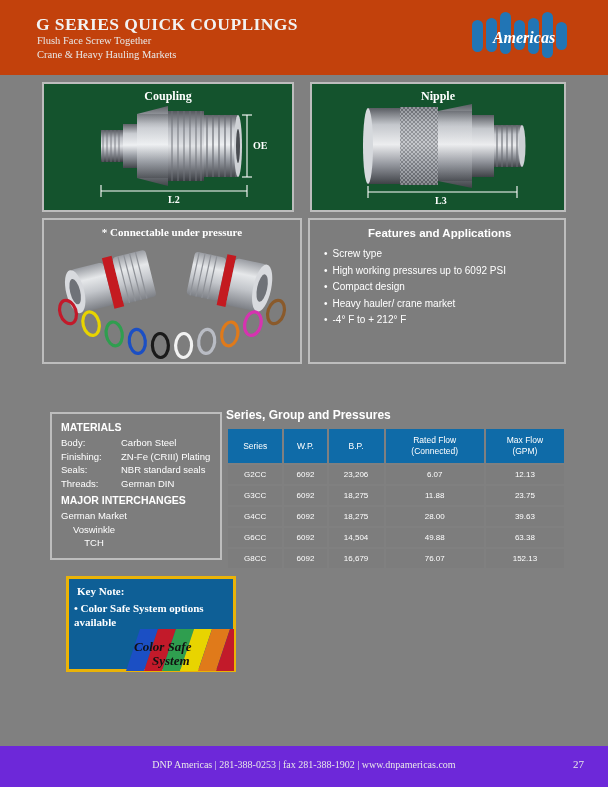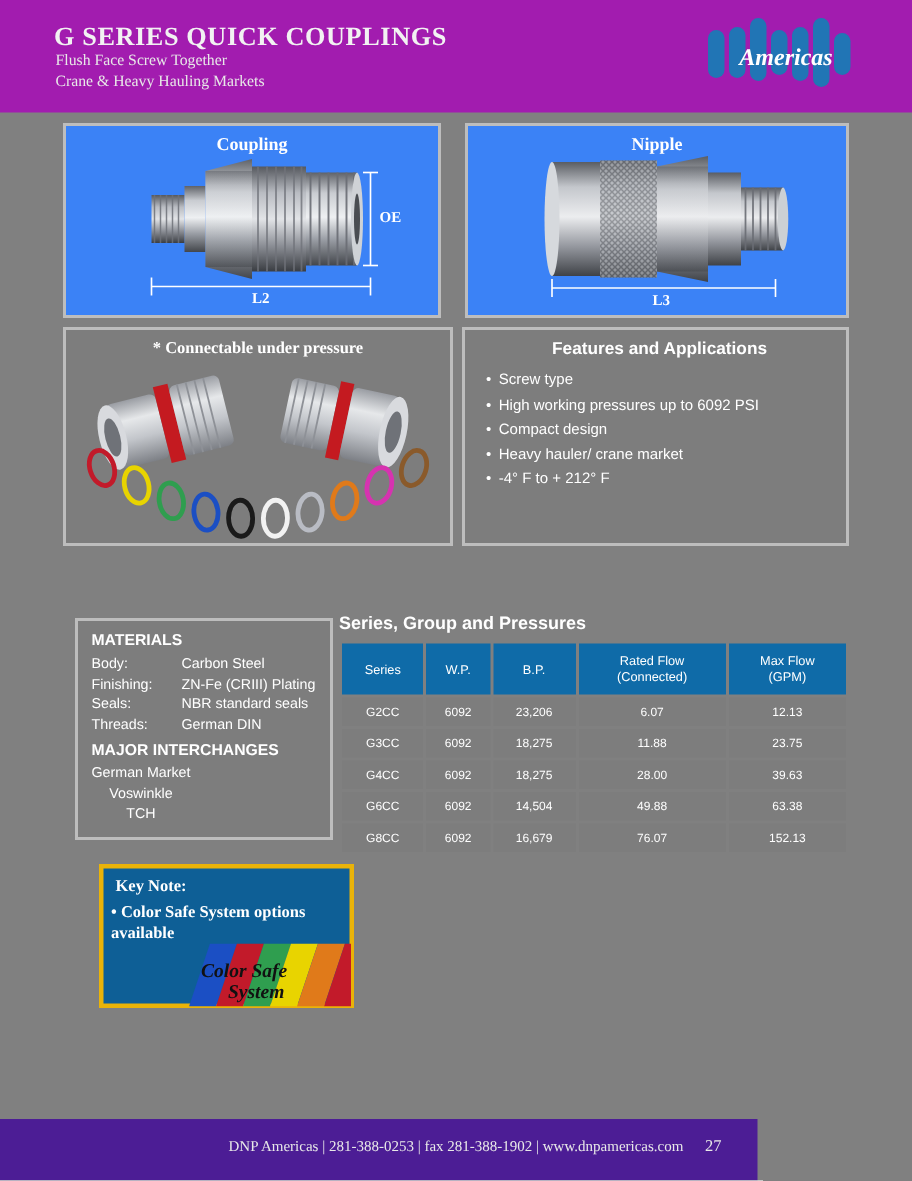--- a/index.html
+++ b/index.html
@@ -1,34 +1,34 @@
 <!DOCTYPE html>
 <html><head>
 <meta charset="utf-8">
 <style>
   html,body{margin:0;padding:0;background:#ffffff;}
   body{font-family:"Liberation Sans",sans-serif;}
   .page{position:relative;width:608px;height:787px;background:#808080;overflow:hidden;}
 
   
-  .header{position:absolute;left:0;top:0;width:608px;height:75px;background:#a21caf;}
+  .header{position:absolute;left:0;top:0;width:608px;height:75px;background:#c2410c;}
   .hdr-title{position:absolute;left:36px;top:14px;font-family:"Liberation Serif",serif;
              font-weight:bold;font-size:17.5px;color:#f2f2f2;letter-spacing:.4px;}
   .hdr-sub1{position:absolute;left:37px;top:35px;font-family:"Liberation Serif",serif;
             font-size:10.5px;color:#e8e8e8;}
   .hdr-sub2{position:absolute;left:37px;top:49px;font-family:"Liberation Serif",serif;
             font-size:10.5px;color:#e8e8e8;}
 
   
   .logo{position:absolute;left:470px;top:12px;width:108px;height:52px;}
   .logo svg{display:block;}
 
   
   .panel{position:absolute;border:2px solid #bdbdbd;box-sizing:border-box;}
-  .panel-dark{background:#3b82f6;}
+  .panel-dark{background:#14532d;}
   .panel-gray{background:#7d7d7d;}
 
   .pnl-title{position:absolute;width:100%;text-align:center;top:5px;
              font-family:"Liberation Serif",serif;font-weight:bold;font-size:12px;color:#ffffff;}
 
   
   .coupling-art,.nipple-art{position:absolute;}
 
   .dimlabel{position:absolute;font-family:"Liberation Serif",serif;font-weight:bold;
             font-size:10px;color:#ffffff;}
@@ -65,21 +65,21 @@
   
   .kn{position:absolute;left:66px;top:576px;width:170px;height:96px;
       background:#0e5f96;border:3px solid #eab308;box-sizing:border-box;}
   .kn-t1{position:absolute;left:8px;top:6px;font-family:"Liberation Serif",serif;
          font-weight:bold;font-size:11px;color:#ffffff;}
   .kn-t2{position:absolute;left:5px;top:22px;width:160px;font-family:"Liberation Serif",serif;
          font-weight:bold;font-size:11px;color:#ffffff;line-height:14px;}
   .cs-logo{position:absolute;left:57px;top:50px;width:108px;height:42px;}
 
   
-  .footer{position:absolute;left:0;top:746px;width:505px;height:41px;background:#4c1d95;}
+  .footer{position:absolute;left:0;top:746px;width:608px;height:41px;background:#6d28d9;}
   .foot-txt{position:absolute;width:608px;text-align:center;top:13px;
             font-family:"Liberation Serif",serif;font-size:10px;color:#e8e8e8;}
   .foot-pg{position:absolute;right:24px;top:12px;font-family:"Liberation Serif",serif;
            font-size:11px;color:#e8e8e8;}
 </style>
 </head>
 <body>
 
 <div class="page">
 

